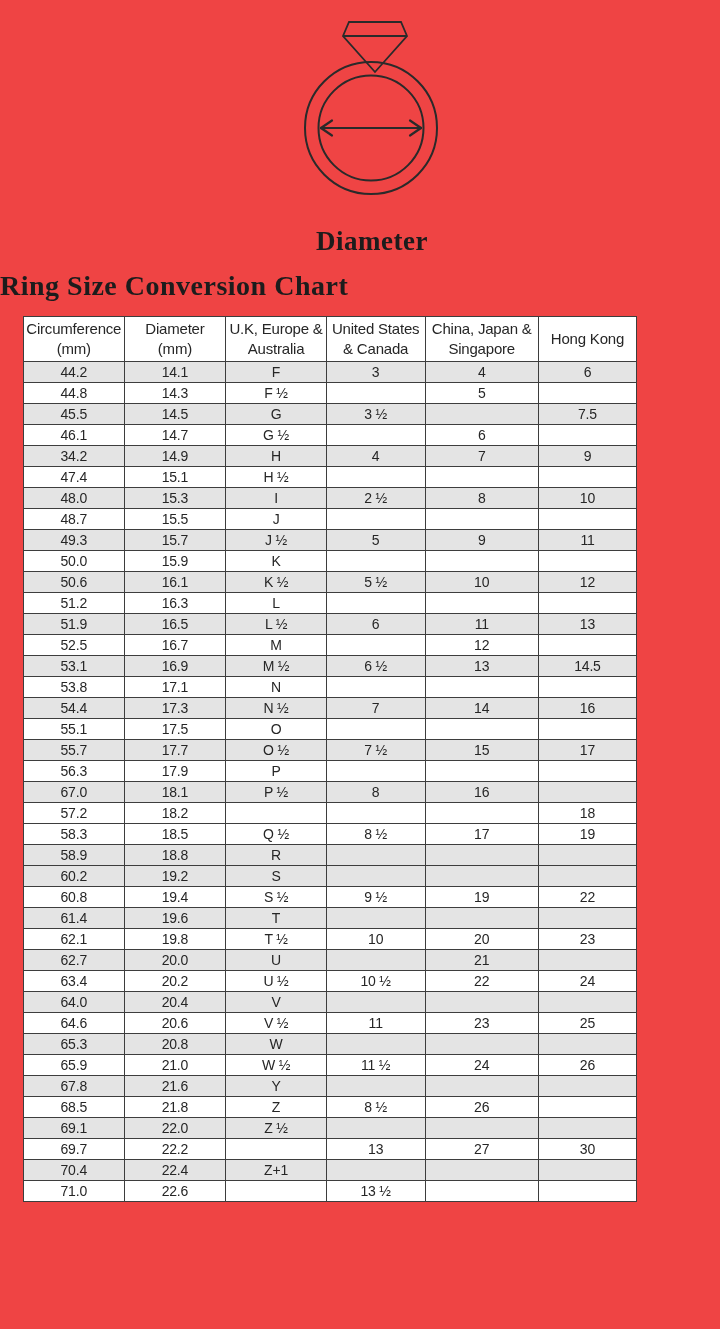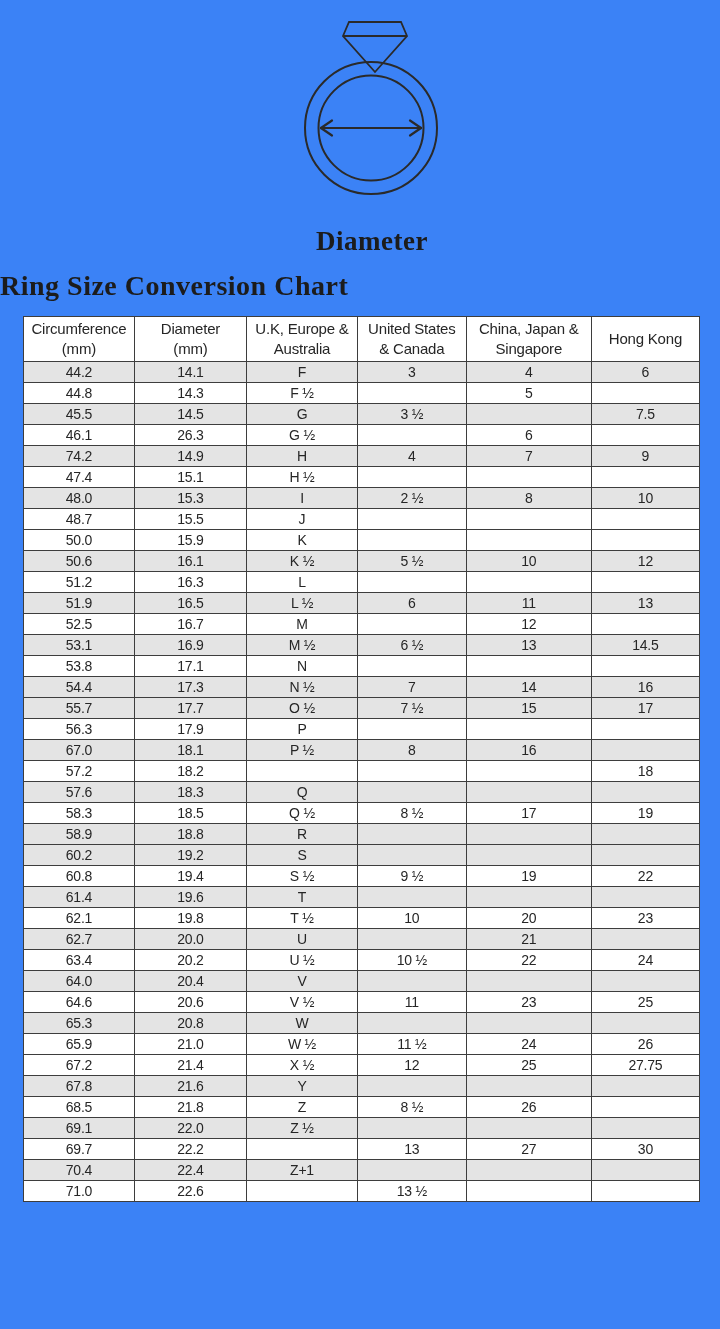--- a/index.html
+++ b/index.html
@@ -1,20 +1,20 @@
 <!DOCTYPE html>
 <html><head>
 <meta charset="utf-8">
 <style>
   html, body { margin: 0; padding: 0; background: #ffffff; }
   .page {
     position: relative;
     width: 720px;
     height: 1329px;
-    background: #3b82f6;
+    background: #ef4444;
     font-family: "Liberation Sans", sans-serif;
     overflow: hidden;
   }
   .ring-icon {
     position: absolute;
     left: 302px;
     top: 12px;
   }
   .diameter-label {
     position: absolute;
@@ -40,21 +40,21 @@
     font-weight: 700;
     font-size: 28px;
     line-height: 32px;
     letter-spacing: 0.5px;
     color: #1c1c1c;
   }
   table.conversion {
     position: absolute;
     left: 23px;
     top: 316px;
-    width: 677px;
+    width: 614px;
     border-collapse: collapse;
     table-layout: fixed;
   }
   table.conversion th,
   table.conversion td {
     border: 1.6px solid #3d3d3d;
     text-align: center;
     vertical-align: middle;
     padding: 0;
     color: #262626;
@@ -164,28 +164,28 @@
         <tr class="alt">
           <td>45.5</td>
           <td>14.5</td>
           <td>G</td>
           <td>3 ½</td>
           <td></td>
           <td>7.5</td>
         </tr>
         <tr>
           <td>46.1</td>
-          <td>26.3</td>
+          <td>14.7</td>
           <td>G ½</td>
           <td></td>
           <td>6</td>
           <td></td>
         </tr>
         <tr class="alt">
-          <td>74.2</td>
+          <td>34.2</td>
           <td>14.9</td>
           <td>H</td>
           <td>4</td>
           <td>7</td>
           <td>9</td>
         </tr>
         <tr>
           <td>47.4</td>
           <td>15.1</td>
           <td>H ½</td>
@@ -202,20 +202,28 @@
           <td>10</td>
         </tr>
         <tr>
           <td>48.7</td>
           <td>15.5</td>
           <td>J</td>
           <td></td>
           <td></td>
           <td></td>
         </tr>
+        <tr class="alt">
+          <td>49.3</td>
+          <td>15.7</td>
+          <td>J ½</td>
+          <td>5</td>
+          <td>9</td>
+          <td>11</td>
+        </tr>
         <tr>
           <td>50.0</td>
           <td>15.9</td>
           <td>K</td>
           <td></td>
           <td></td>
           <td></td>
         </tr>
         <tr class="alt">
           <td>50.6</td>
@@ -266,20 +274,28 @@
           <td></td>
         </tr>
         <tr class="alt">
           <td>54.4</td>
           <td>17.3</td>
           <td>N ½</td>
           <td>7</td>
           <td>14</td>
           <td>16</td>
         </tr>
+        <tr>
+          <td>55.1</td>
+          <td>17.5</td>
+          <td>O</td>
+          <td></td>
+          <td></td>
+          <td></td>
+        </tr>
         <tr class="alt">
           <td>55.7</td>
           <td>17.7</td>
           <td>O ½</td>
           <td>7 ½</td>
           <td>15</td>
           <td>17</td>
         </tr>
         <tr>
           <td>56.3</td>
@@ -298,28 +314,20 @@
           <td></td>
         </tr>
         <tr>
           <td>57.2</td>
           <td>18.2</td>
           <td></td>
           <td></td>
           <td></td>
           <td>18</td>
         </tr>
-        <tr class="alt">
-          <td>57.6</td>
-          <td>18.3</td>
-          <td>Q</td>
-          <td></td>
-          <td></td>
-          <td></td>
-        </tr>
         <tr>
           <td>58.3</td>
           <td>18.5</td>
           <td>Q ½</td>
           <td>8 ½</td>
           <td>17</td>
           <td>19</td>
         </tr>
         <tr class="alt">
           <td>58.9</td>
@@ -402,28 +410,20 @@
           <td></td>
         </tr>
         <tr>
           <td>65.9</td>
           <td>21.0</td>
           <td>W ½</td>
           <td>11 ½</td>
           <td>24</td>
           <td>26</td>
         </tr>
-        <tr>
-          <td>67.2</td>
-          <td>21.4</td>
-          <td>X ½</td>
-          <td>12</td>
-          <td>25</td>
-          <td>27.75</td>
-        </tr>
         <tr class="alt">
           <td>67.8</td>
           <td>21.6</td>
           <td>Y</td>
           <td></td>
           <td></td>
           <td></td>
         </tr>
         <tr>
           <td>68.5</td>

